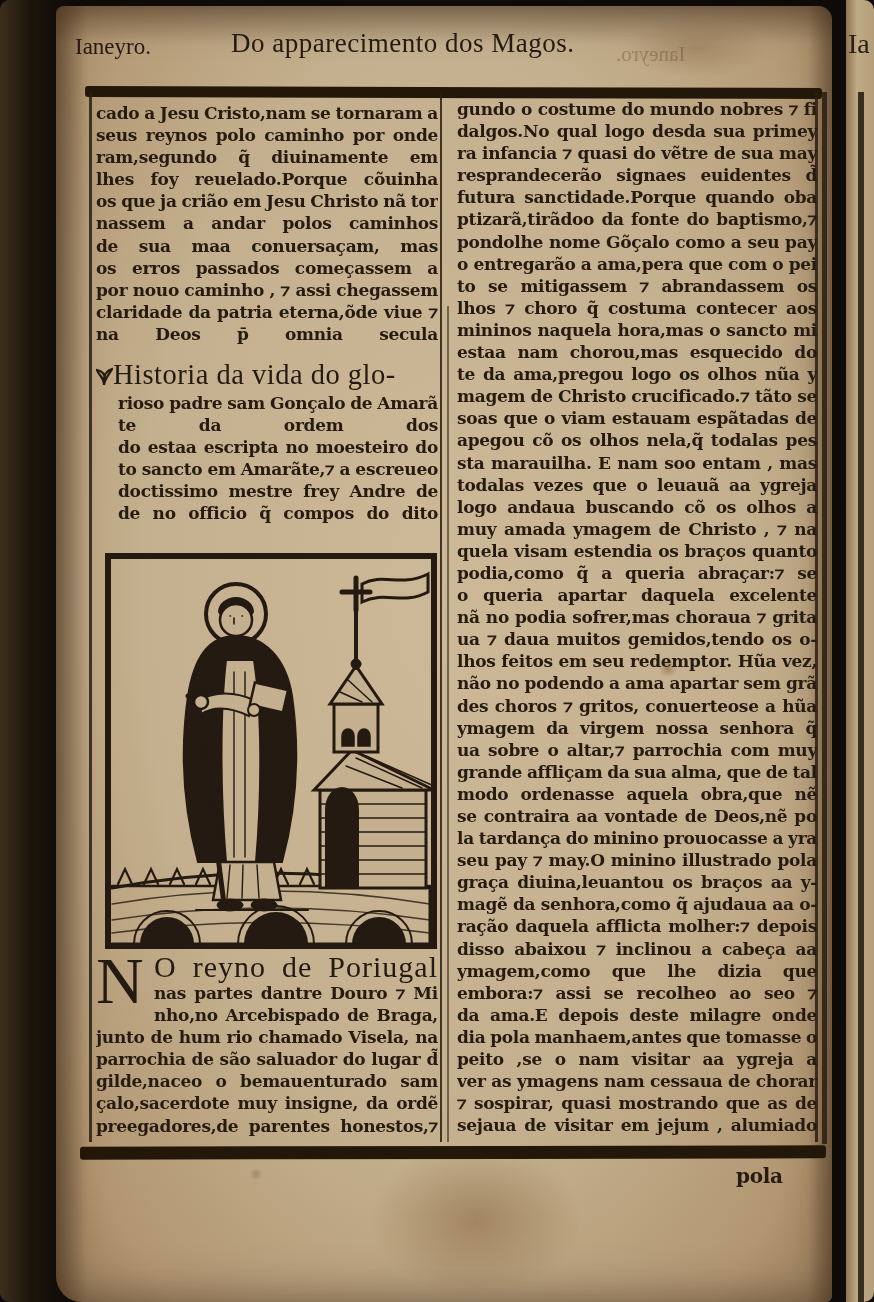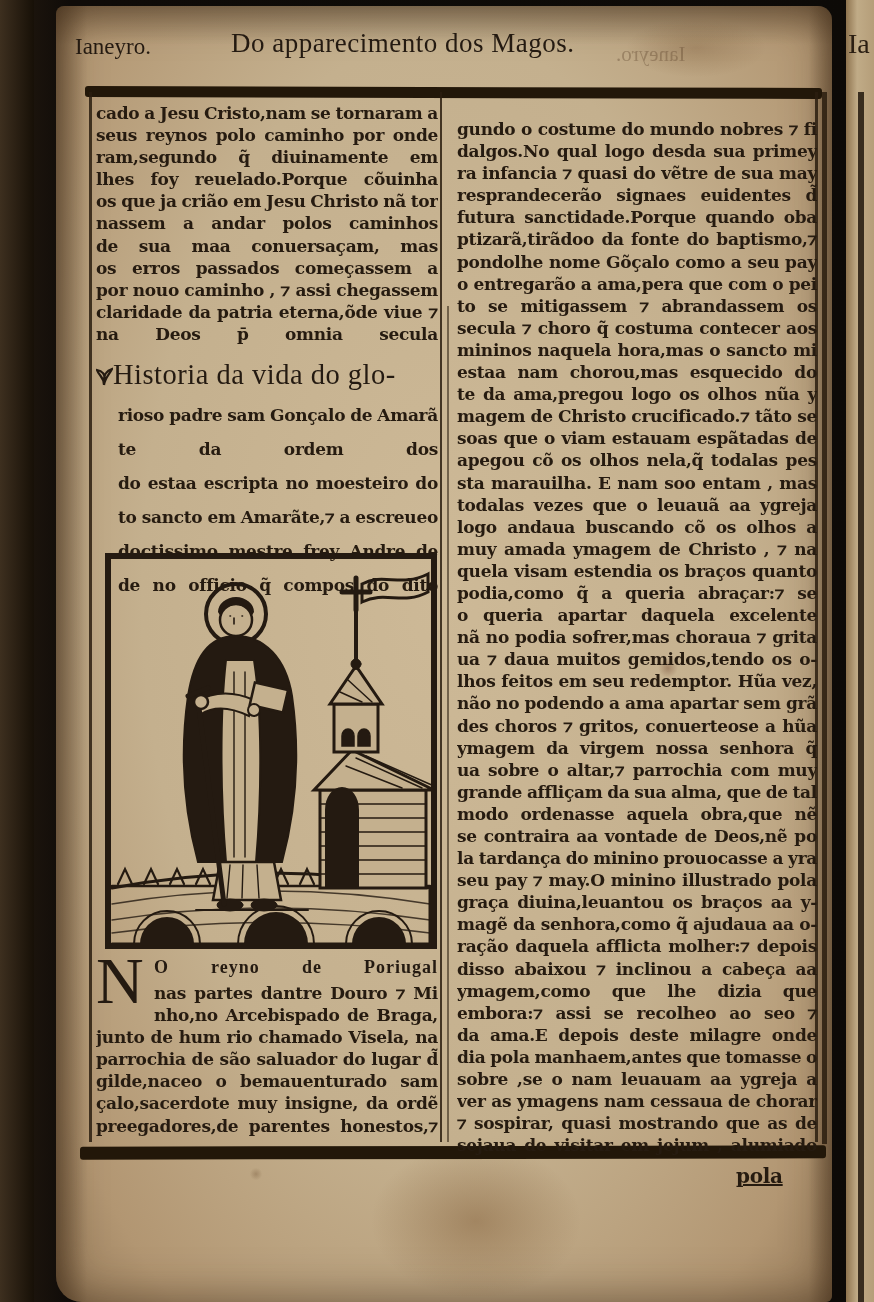--- a/index.html
+++ b/index.html
@@ -1,18 +1,18 @@
 <!DOCTYPE html>
 <html><head>
 <meta charset="utf-8">
 <style>
   html,body{margin:0;padding:0;background:#0d0a07;}
   .stage{position:relative;width:874px;height:1302px;overflow:hidden;
          background:linear-gradient(90deg,#32271a 0%,#1a130c 4%,#0f0b08 8%,#0d0a07 100%);
-         font-family:"DejaVu Serif","Liberation Serif",serif;}
+         font-family:"DejaVu Serif","Liberation Serif",serif;border-radius:10px;}
   .spine{position:absolute;left:0;top:0;width:34px;height:100%;
          background:linear-gradient(90deg,#3d2f1f,#171007);}
   .page{position:absolute;left:56px;top:6px;width:776px;height:1296px;
         border-radius:8px 14px 6px 26px;
         background:
           radial-gradient(ellipse 150px 110px at 420px 1215px, rgba(118,80,42,.40), rgba(118,80,42,0) 70%),
           radial-gradient(ellipse 100px 42px at 640px 42px, rgba(110,75,40,.28), rgba(110,75,40,0) 70%),
           radial-gradient(circle 14px at 612px 662px, rgba(92,45,25,.35), rgba(92,45,25,0) 70%),
           radial-gradient(circle 9px at 200px 1168px, rgba(100,70,40,.30), rgba(100,70,40,0) 70%),
           linear-gradient(90deg, rgba(70,48,26,.45) 0%, rgba(70,48,26,0) 4%),
@@ -35,30 +35,30 @@
 
   
   .bl{font-family:"DejaVu Serif","Liberation Serif",serif;font-weight:700;color:#261b10;
       letter-spacing:-0.3px;word-spacing:-1px;}
   .col .line{height:22.1px;line-height:22.1px;font-size:17px;
       text-align:justify;text-align-last:justify;overflow:hidden;white-space:nowrap;}
   .col .line{white-space:normal;}
 
   .heading .disp{font-family:"Liberation Serif",serif;font-weight:400;font-size:28.5px;
       line-height:34px;color:#241a11;letter-spacing:.5px;white-space:nowrap;}
-  .heading .line{padding-left:22px;margin-top:12px;}
-
-  .para2 .opening{font-family:"Liberation Serif",serif;font-weight:700;font-size:18px;
+  .heading .line{padding-left:22px;}
+
+  .para2 .opening{font-family:"Liberation Serif",serif;font-weight:400;font-size:30px;
       line-height:30px;letter-spacing:1px;color:#241a11;padding-left:58px;
       text-align:justify;text-align-last:justify;height:30px;}
   .para2 .ind{padding-left:58px;}
   .dropcap{position:absolute;left:0;top:-4px;font-family:"Liberation Serif",serif;
       font-size:66px;line-height:66px;color:#241a11;font-weight:400;}
 
-  .catchword{font-size:20px;text-decoration:underline;}
+  .catchword{font-size:20px;}
   .woodcut{background:transparent;}
 </style>
 </head>
 <body>
 
 <div class="stage">
   <div class="spine"></div>
 
   <div class="page">
 
@@ -164,31 +164,31 @@
         </div>
       <div class="col">
           <div class="line">junto de hum rio chamado Visela, na</div>
           <div class="line">parrochia de são saluador do lugar d̃ Ta</div>
           <div class="line">gilde,naceo o bemauenturado sam Gõ-</div>
           <div class="line">çalo,sacerdote muy insigne, da ordẽ dos</div>
           <div class="line">preegadores,de parentes honestos,⁊ se</div>
         </div>
     </div>
 
-    <div class="abs col bl" style="left:401px;top:112px;width:360px;">
+    <div class="abs col bl" style="left:401px;top:92px;width:360px;">
         <div class="line">gundo o costume do mundo nobres ⁊ fi</div>
         <div class="line">dalgos.No qual logo desda sua primey</div>
         <div class="line">ra infancia ⁊ quasi do vẽtre de sua may</div>
         <div class="line">resprandecerão signaes euidentes d̃ sua</div>
         <div class="line">futura sanctidade.Porque quando oba</div>
         <div class="line">ptizarã,tirãdoo da fonte do baptismo,⁊</div>
         <div class="line">pondolhe nome Gõçalo como a seu pay</div>
         <div class="line">o entregarão a ama,pera que com o pei</div>
         <div class="line">to se mitigassem ⁊ abrandassem os quei</div>
-        <div class="line">secula ⁊ choro q̃ costuma contecer aos</div>
+        <div class="line">lhos ⁊ choro q̃ costuma contecer aos</div>
         <div class="line">mininos naquela hora,mas o sancto mi</div>
         <div class="line">estaa nam chorou,mas esquecido do ley</div>
         <div class="line">te da ama,pregou logo os olhos nũa y</div>
         <div class="line">magem de Christo crucificado.⁊ tãto se</div>
         <div class="line">soas que o viam estauam espãtadas de</div>
         <div class="line">apegou cõ os olhos nela,q̃ todalas pes</div>
         <div class="line">sta marauilha. E nam soo entam , mas</div>
         <div class="line">todalas vezes que o leuauã aa ygreja</div>
         <div class="line">logo andaua buscando cõ os olhos a sua</div>
         <div class="line">muy amada ymagem de Christo , ⁊ na</div>
@@ -208,21 +208,21 @@
         <div class="line">la tardança do minino prouocasse a yra</div>
         <div class="line">seu pay ⁊ may.O minino illustrado pola</div>
         <div class="line">graça diuina,leuantou os braços aa y-</div>
         <div class="line">magẽ da senhora,como q̃ ajudaua aa o-</div>
         <div class="line">ração daquela afflicta molher:⁊ depois</div>
         <div class="line">disso abaixou ⁊ inclinou a cabeça aa dita</div>
         <div class="line">ymagem,como que lhe dizia que ficasse</div>
         <div class="line">embora:⁊ assi se recolheo ao seo ⁊ peitos</div>
         <div class="line">da ama.E depois deste milagre onde</div>
         <div class="line">dia pola manhaem,antes que tomasse o</div>
-        <div class="line">sobre ,se o nam leuauam aa ygreja a</div>
+        <div class="line">peito ,se o nam visitar aa ygreja a</div>
         <div class="line">ver as ymagens nam cessaua de chorar</div>
         <div class="line">⁊ sospirar, quasi mostrando que as de</div>
         <div class="line">sejaua de visitar em jejum , alumiado</div>
       </div>
 
     <div class="abs bl catchword" style="left:680px;top:1158px;">pola</div>
   </div>
 
   <div class="neighbor">
     <div class="ncorner roman">Ia</div>

